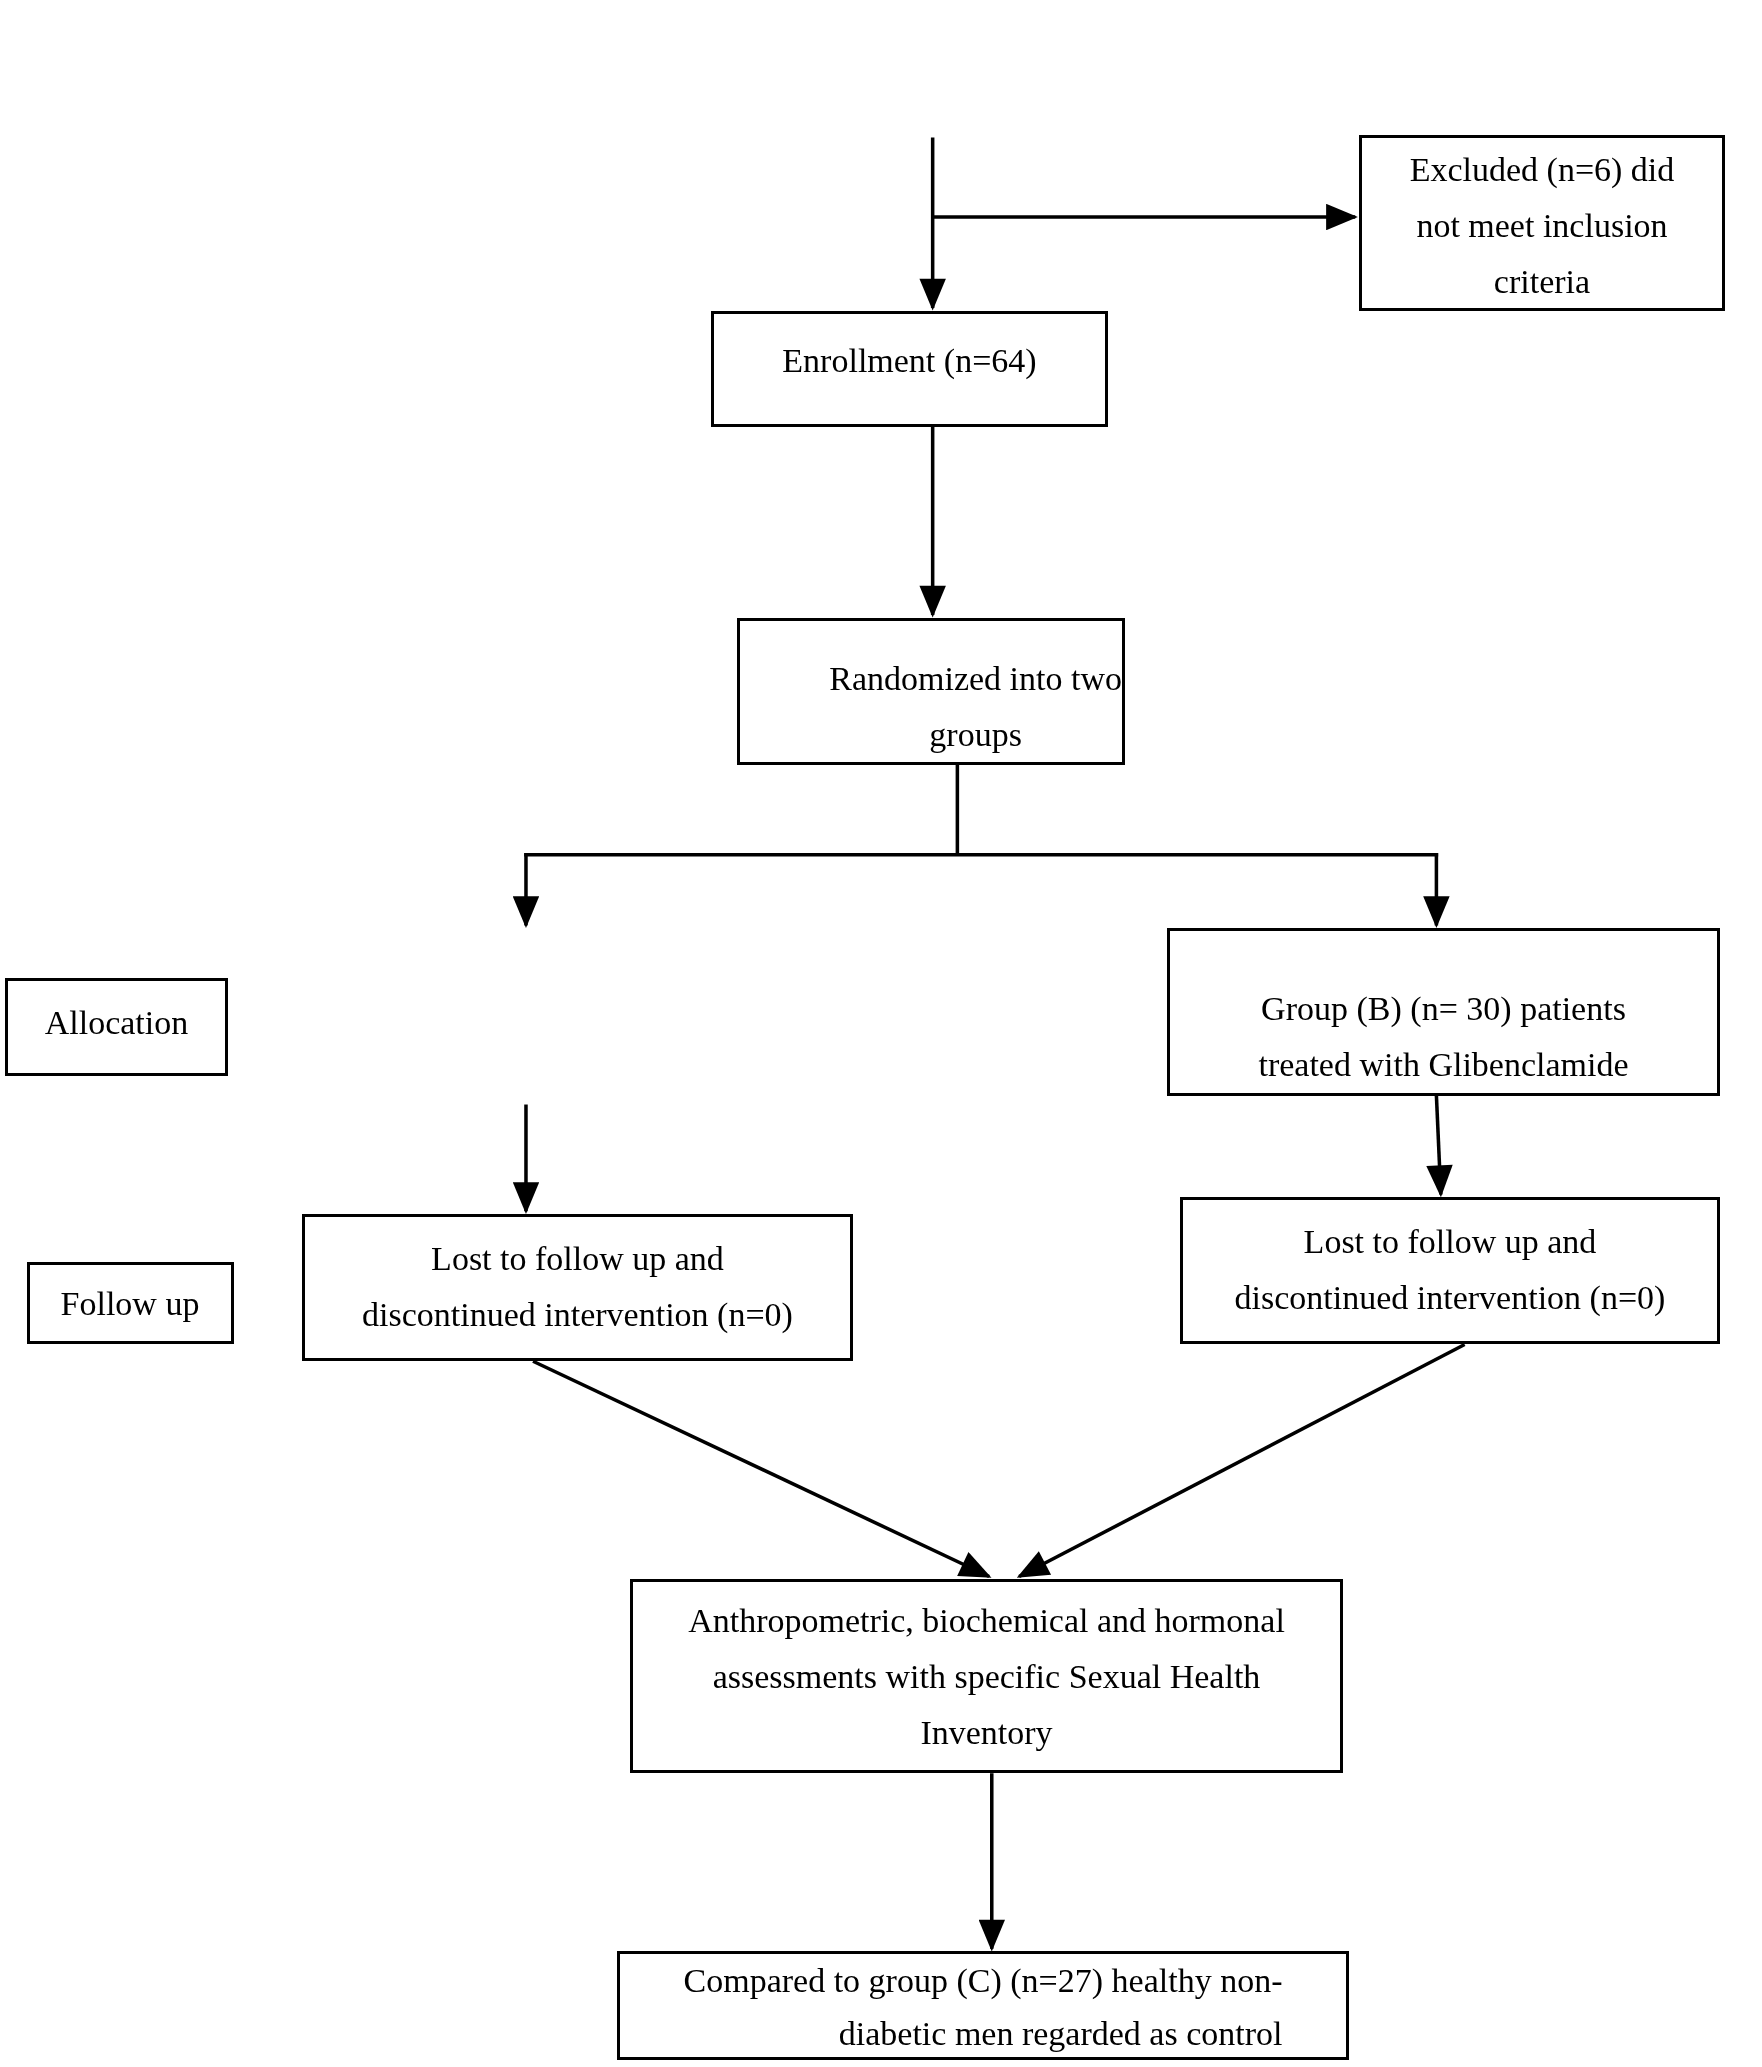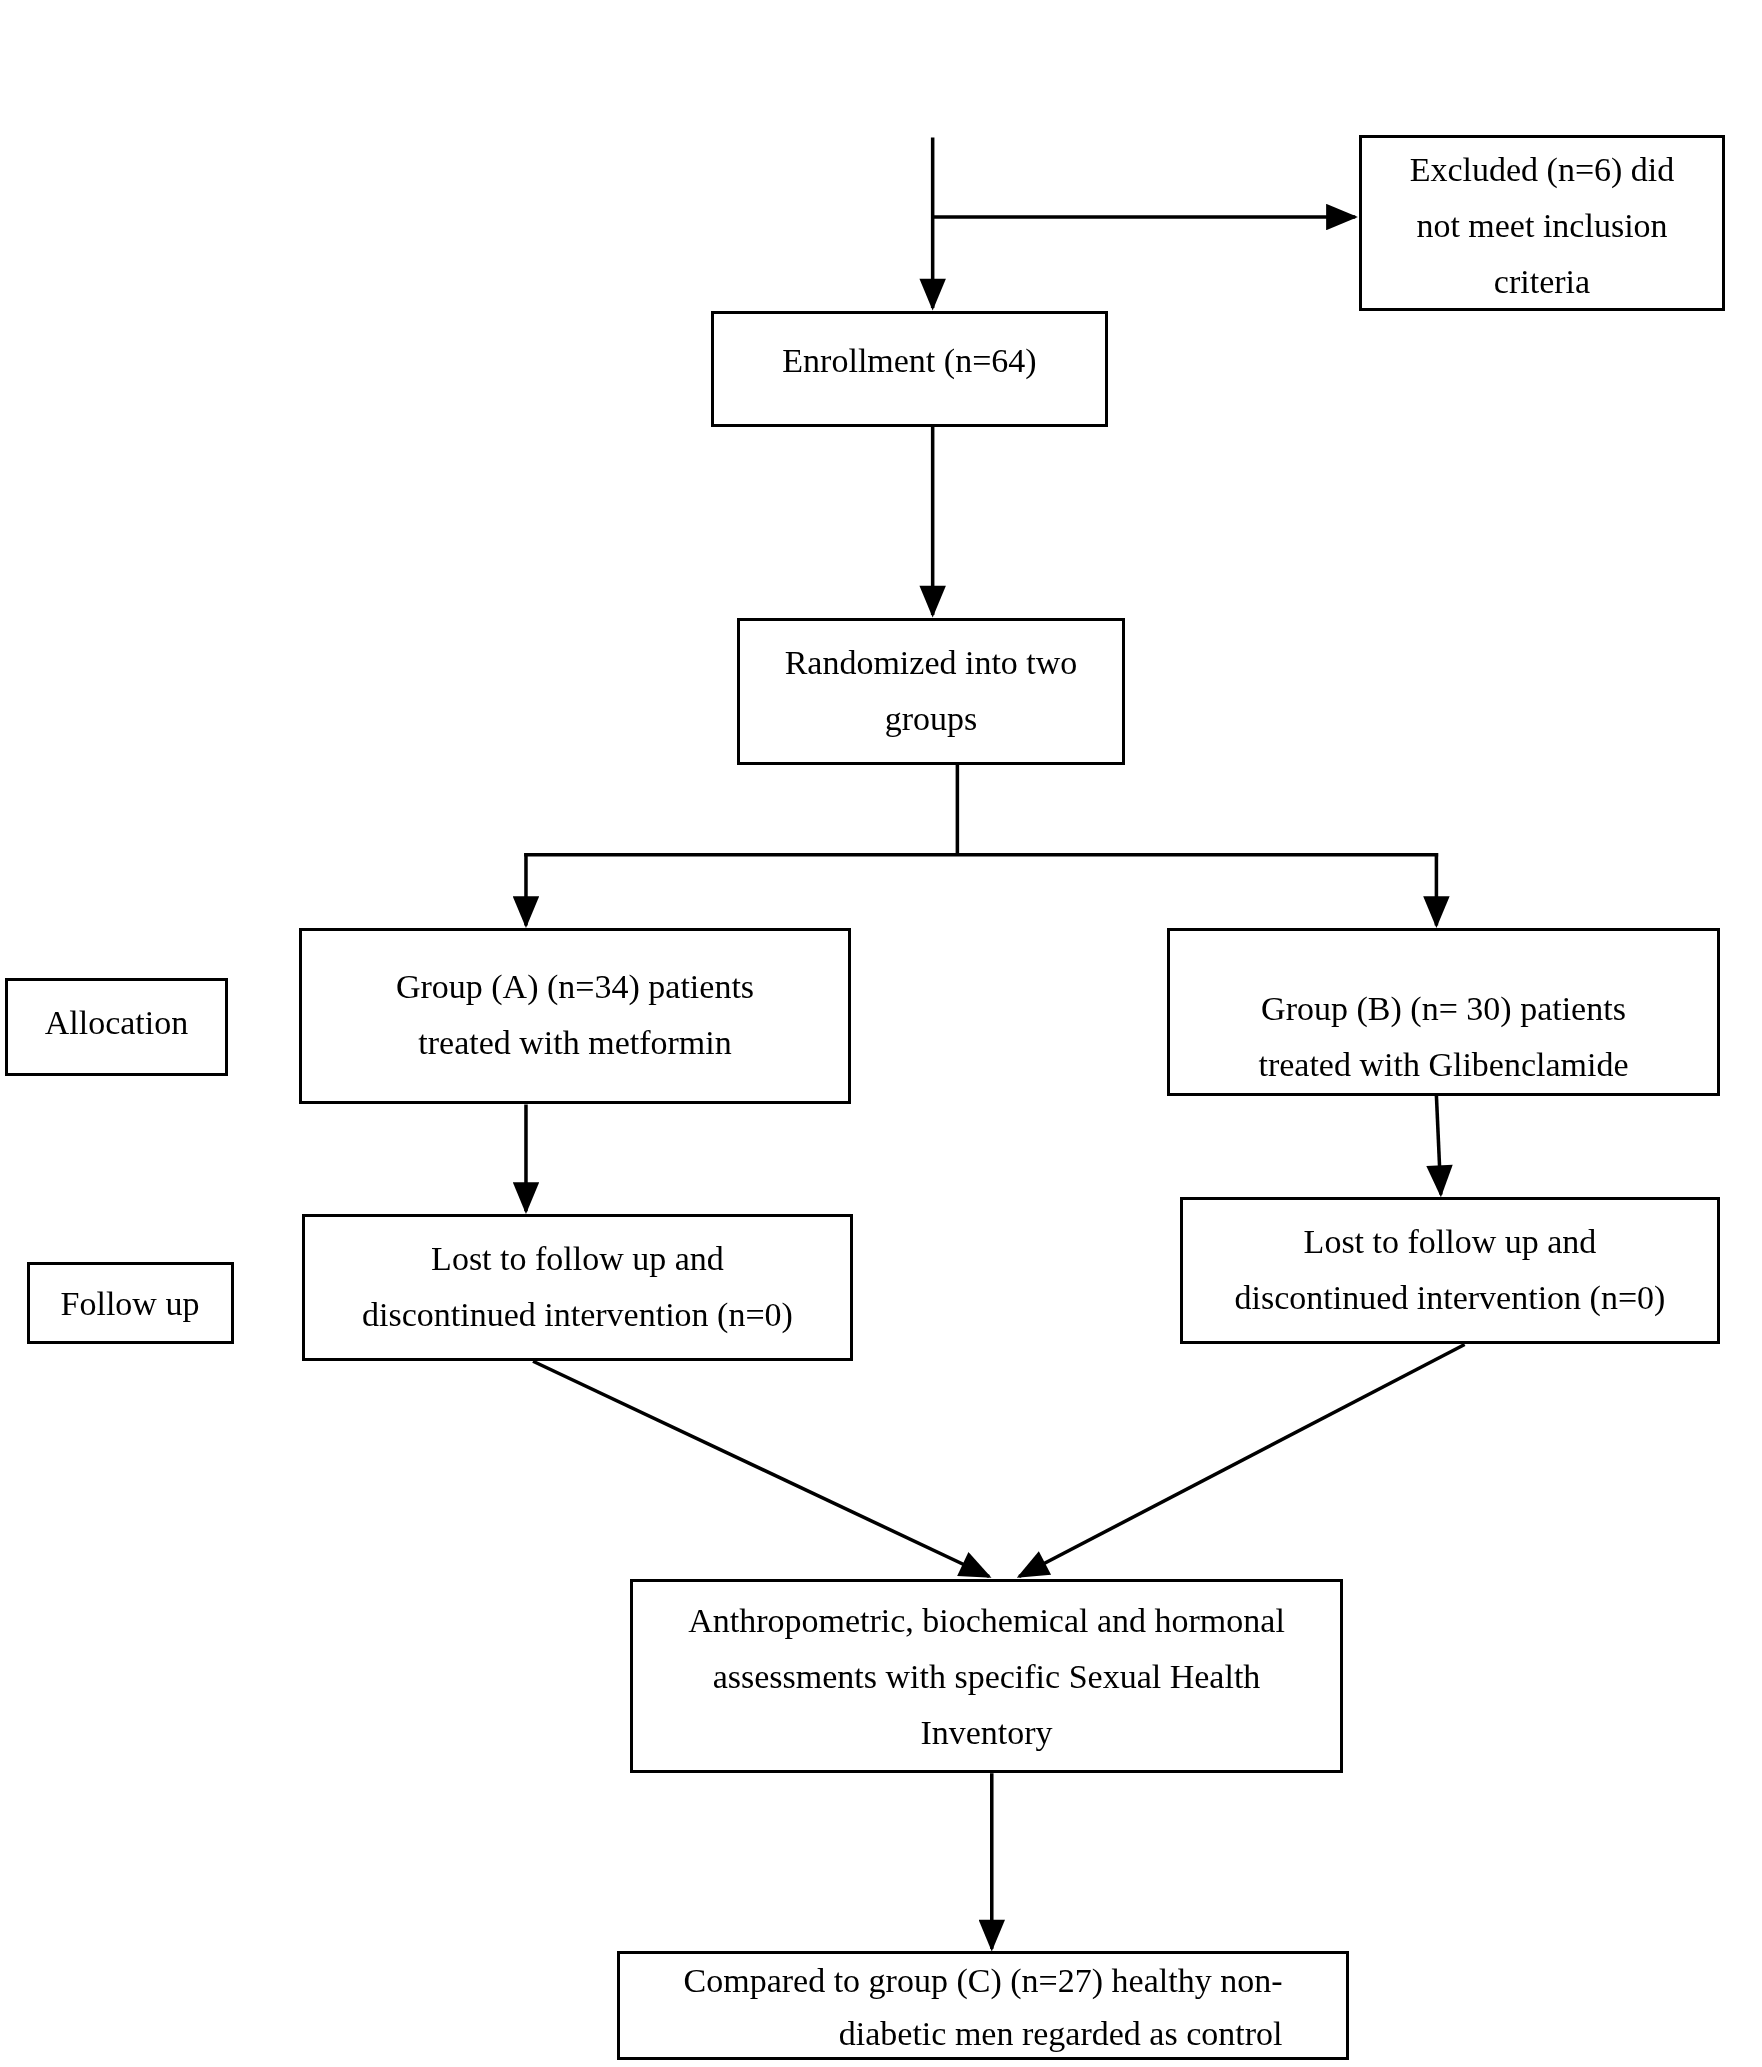--- a/index.html
+++ b/index.html
@@ -29,21 +29,21 @@
   }
   .node .lbl {
     white-space: pre-line;
     font-size: 34px;
     line-height: 56px;
   }
   
   #screening   { left: 701px;  top: 10.6px;   width: 466px; height: 127px; padding-top: 5.3px; }
   #excluded    { left: 1359px; top: 135px;  width: 366px; height: 176px; padding-top: 3.5px; }
   #enrollment  { left: 711px;  top: 311px;  width: 397px; height: 116px; padding-top: 19.4px; }
-  #randomized  { left: 737px;  top: 618px;  width: 388px; height: 147px; padding-top: 14px; }
+  #randomized  { left: 737px;  top: 618px;  width: 388px; height: 147px; padding-top: 30px; align-items: flex-end; }
   #group-a     { left: 299px;  top: 928px; width: 552px; height: 176px; padding-top: 28px; }
   #group-b     { left: 1167px; top: 928px; width: 553px; height: 168px; padding-top: 26.5px; justify-content: flex-end; }
   #allocation  { left: 5px;   top: 978px; width: 223px; height: 98px; padding-top: 14px; }
   #lost-a      { left: 302px;  top: 1214px; width: 551px; height: 147px; padding-top: 14px; }
   #lost-b      { left: 1180px; top: 1197px; width: 540px; height: 147px; padding-top: 14px; }
   #follow-up   { left: 26.5px;   top: 1262px; width: 207px; height: 82px;  padding-top: 10.6px; }
   #assessments { left: 630px;  top: 1579px; width: 713px; height: 194px; padding-top: 10.6px; }
   #control     { left: 617px;  top: 1951px; width: 732px; height: 109px; padding-top: 0px; text-align: right; }
   #control .lbl { line-height: 53px; }
   .edge { stroke: #000000; stroke-width: 4px; }
@@ -82,24 +82,20 @@
 
   <div class="node" id="enrollment">
     <span class="lbl">Enrollment (n=64)</span>
   </div>
 
   <div class="node" id="randomized">
     <span class="lbl">Randomized into two
 groups</span>
   </div>
 
-  <div class="node" id="group-a">
-    <span class="lbl">Group (A) (n=34) patients
-treated with metformin</span>
-  </div>
 
   <div class="node" id="group-b">
     <span class="lbl">Group (B) (n= 30) patients
 treated with Glibenclamide</span>
   </div>
 
   <div class="node" id="allocation">
     <span class="lbl">Allocation</span>
   </div>
 

